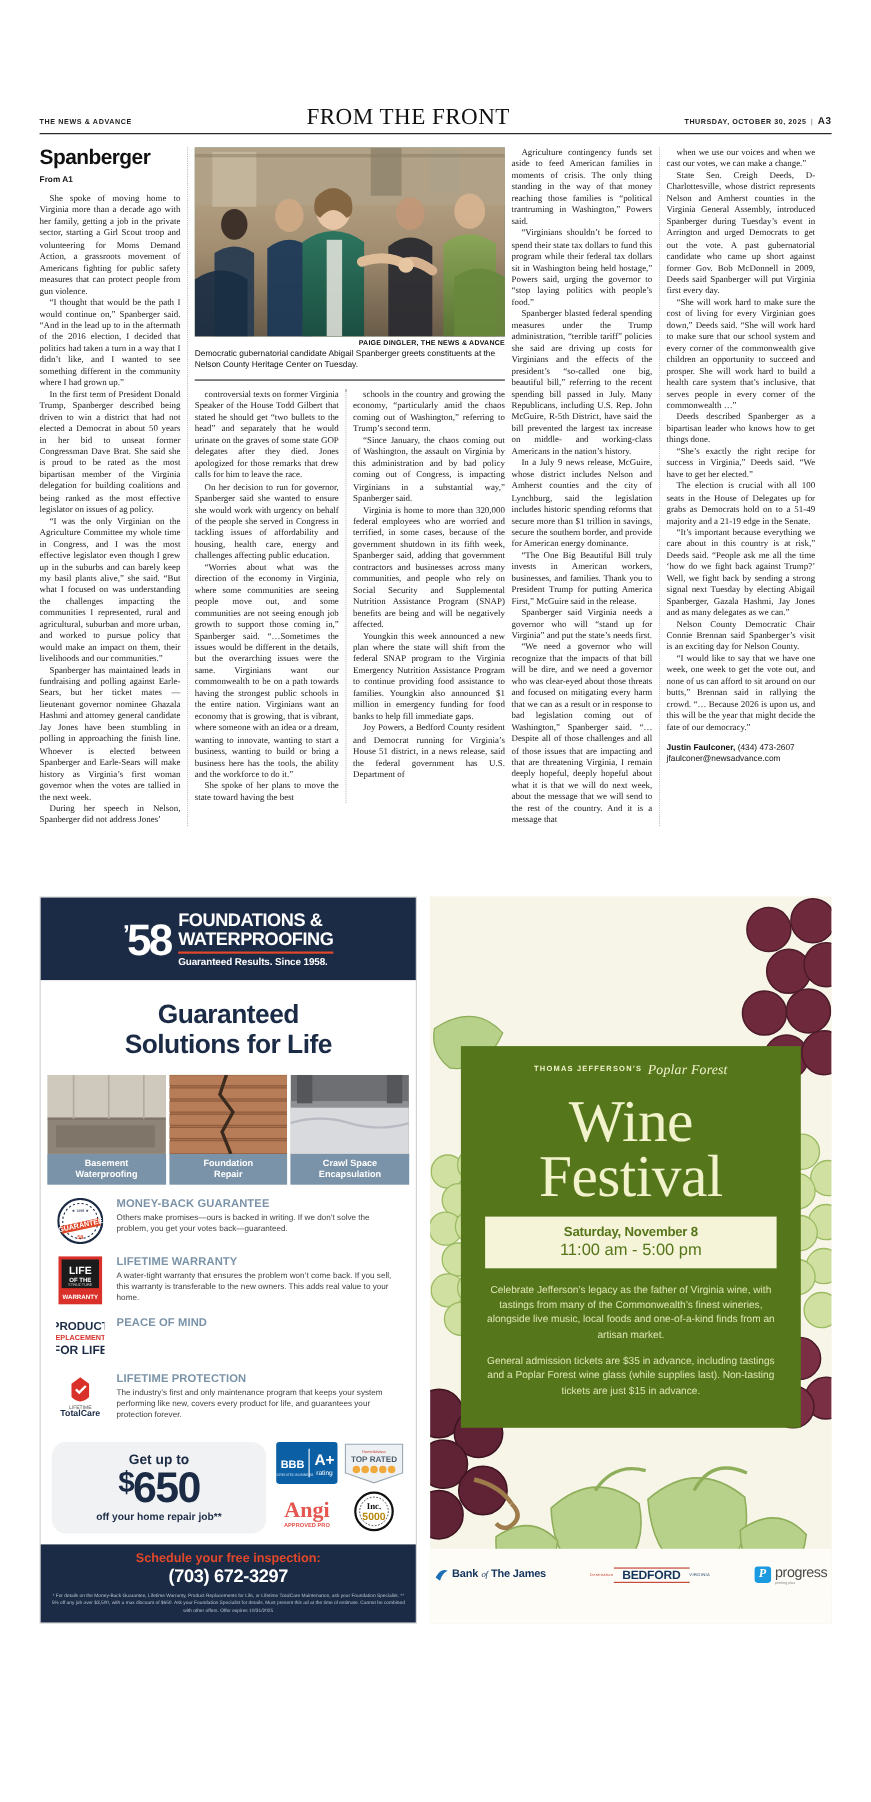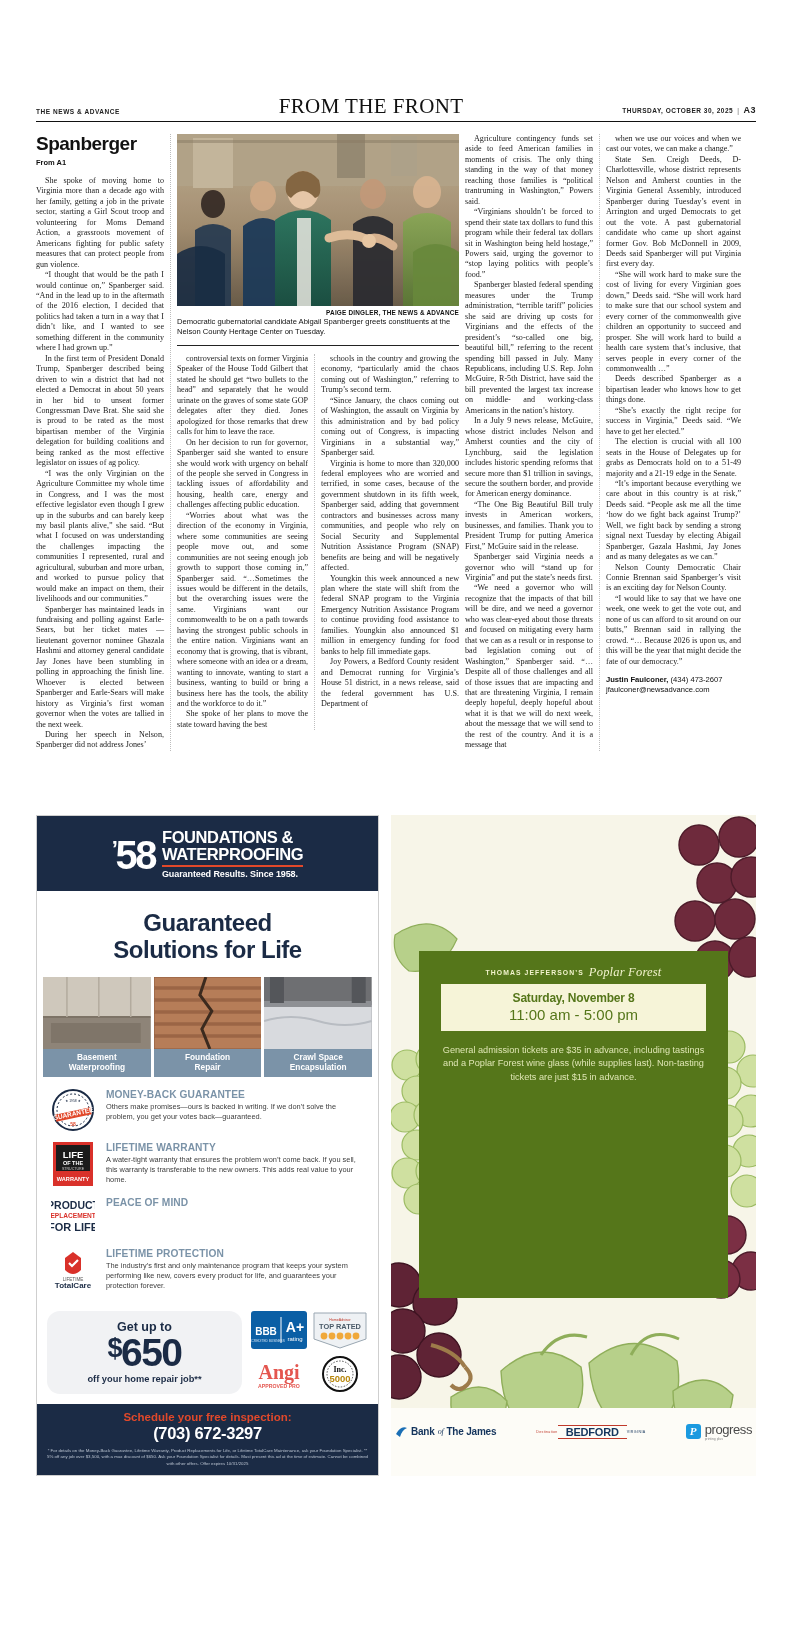--- a/index.html
+++ b/index.html
@@ -174,21 +174,21 @@
     font-family: "Liberation Sans", sans-serif;
     display: flex; flex-direction: column;
   }
   .wine-art { position: absolute; inset: 0; }
   .wine-panel {
     position: absolute; left: 28px; right: 28px; top: 136px; bottom: 178px;
     background: #55761a; z-index: 3; text-align: center; padding: 14px 16px 0;
   }
   .wine-eyebrow {
     display: flex; align-items: center; justify-content: center; gap: 5px;
-    color: #f2f3cd; margin-bottom: 4px;
+    color: #f2f3cd; margin-bottom: 14px;
   }
   .wine-eyebrow .tj { font-size: 6.8px; font-weight: 700; letter-spacing: 1.1px; }
   .wine-eyebrow .pf { font-family: "Liberation Serif", serif; font-style: italic; font-size: 12.5px; letter-spacing: 0.2px; }
   .wine-title {
     font-family: "Liberation Serif", serif; color: #f2f3cd;
     font-size: 54px; line-height: 0.93; letter-spacing: -0.5px; font-weight: 400;
     margin-bottom: 12px;
   }
   .wine-datebox {
     background: #f6f4d8; color: #55761a; padding: 7px 6px 8px; margin: 0 6px 13px;
@@ -611,25 +611,30 @@
           </g>
           <rect x="0" y="640" width="365" height="160" fill="#fdfcf7"></rect>
         </svg>
       </div>
 
       <div class="wine-panel">
         <div class="wine-eyebrow">
           <span class="tj">THOMAS JEFFERSON’S</span>
           <span class="pf">Poplar Forest</span>
         </div>
+        <div class="wine-title">
+          <div>Wine</div>
+          <div>Festival</div>
+        </div>
         <div class="wine-datebox">
           <div class="wine-date">Saturday, November 8</div>
           <div class="wine-time">11:00 am - 5:00 pm</div>
         </div>
         <div class="wine-copy">
+          <p>Celebrate Jefferson’s legacy as the father of Virginia wine, with tastings from many of the Commonwealth’s finest wineries, alongside live music, local foods and one-of-a-kind finds from an artisan market.</p>
           <p>General admission tickets are $35 in advance, including tastings and a Poplar Forest wine glass (while supplies last). Non-tasting tickets are just $15 in advance.</p>
         </div>
       </div>
 
       <div class="wine-sponsors">
         <div class="sp sp-bank">
           <svg width="13" height="13" viewBox="0 0 13 13" aria-hidden="true">
             <path d="M1 9 Q6 0 12 3 Q7 5 5 12 Z" fill="#1b6fb5"></path>
           </svg>
           <span>Bank</span>

